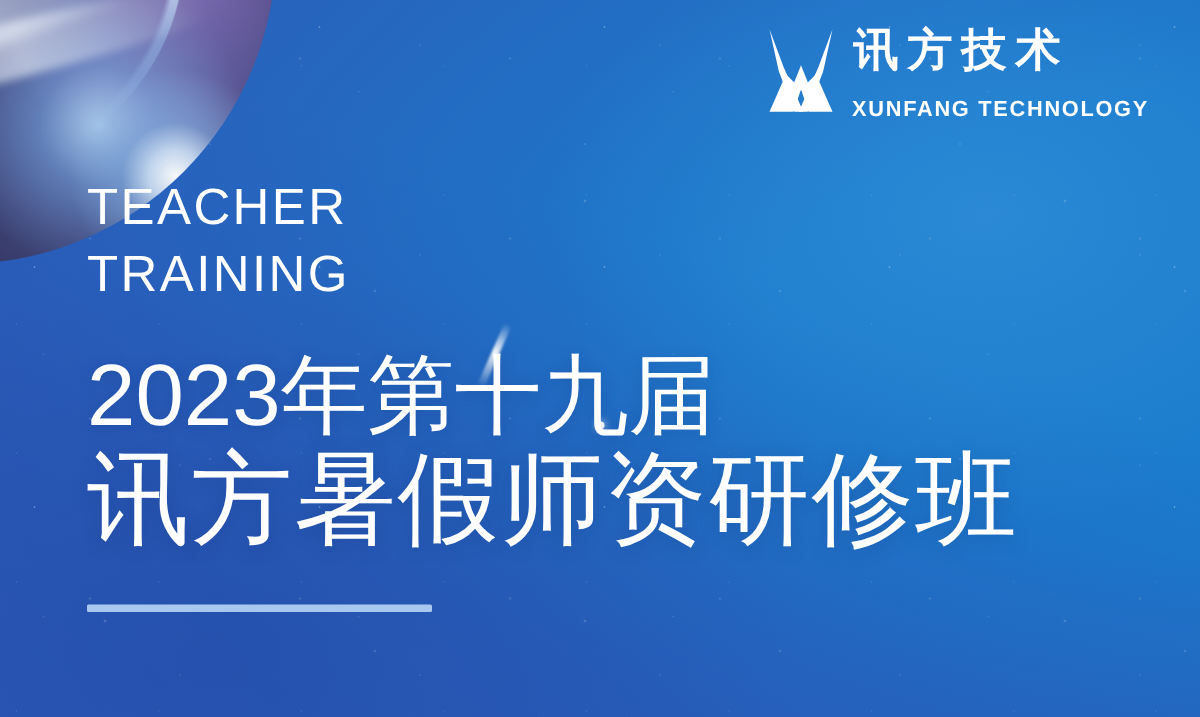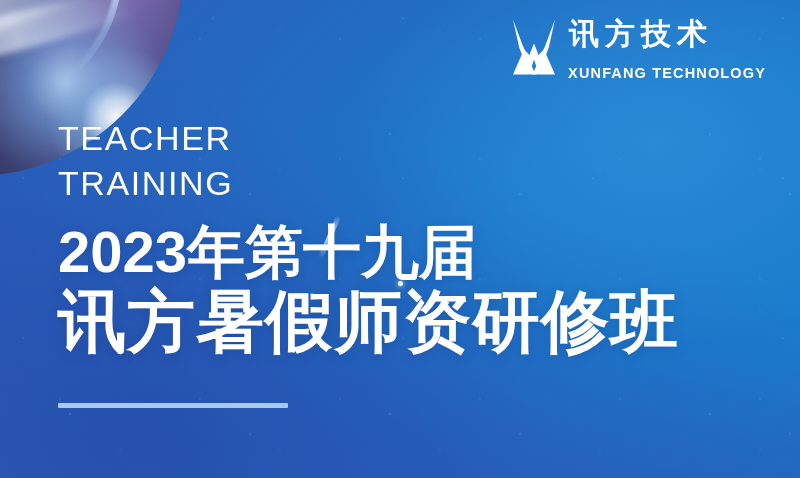--- a/index.html
+++ b/index.html
@@ -226,23 +226,23 @@
     font-size: 34px;
     font-weight: 400;
     letter-spacing: 1.6px;
     line-height: 1.33;
   }
 
   
   .headline {
     position: absolute;
     left: 58px;
-    top: 220px;
+    top: 232px;
     color: #ffffff;
-    font-weight: 700;
+    font-weight: 400;
   }
   .headline-line1 {
     font-size: 58px;
     line-height: 1.12;
     letter-spacing: 0px;
     white-space: nowrap;
     text-shadow: 0 2px 10px rgba(18,46,110,.22);
   }
   .headline-line2 {
     font-size: 68px;

